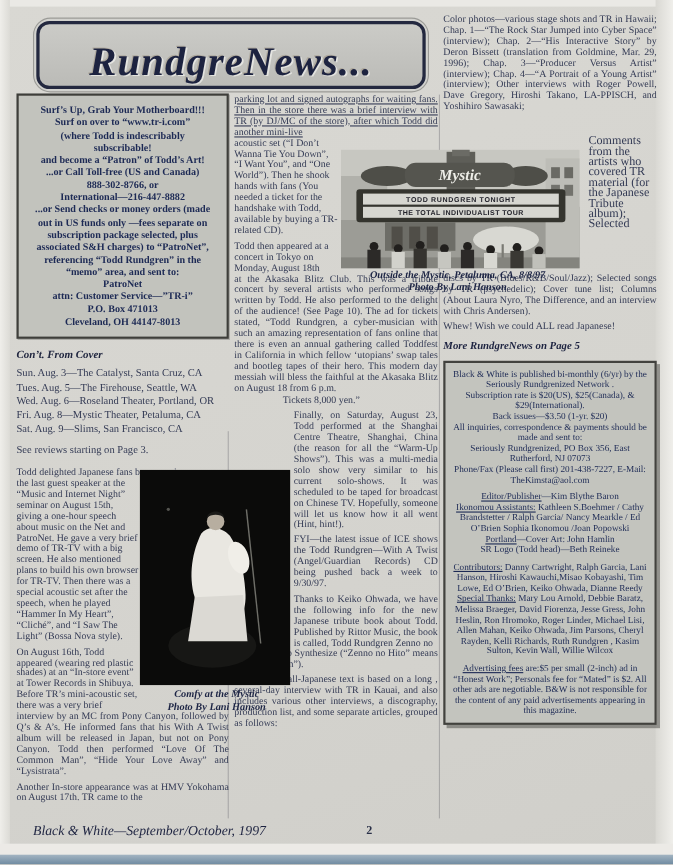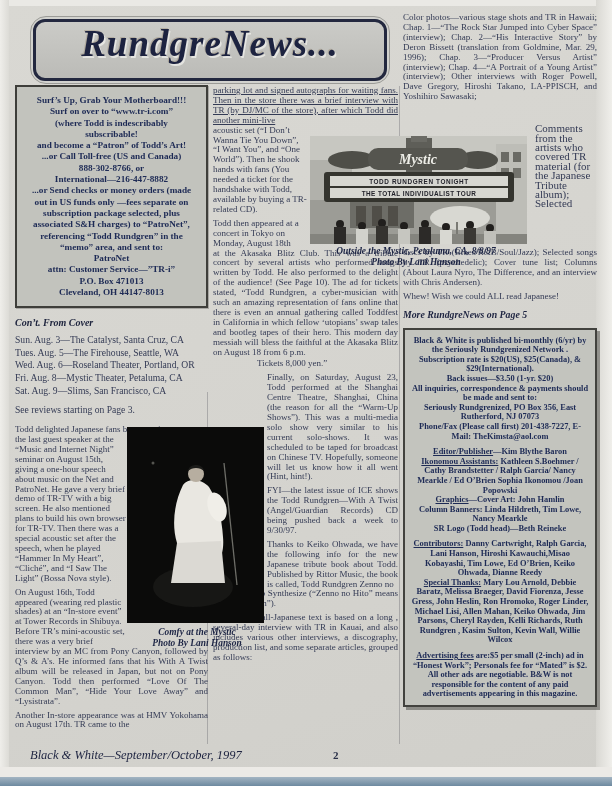--- a/index.html
+++ b/index.html
@@ -7,21 +7,21 @@
         overflow:hidden;font-family:"Liberation Serif",serif;color:#343b55;}
   
   .edge-left{position:absolute;left:0;top:0;width:9px;height:786px;background:linear-gradient(90deg,#efeeea,#dcdbd6);}
   .edge-top{position:absolute;left:0;top:0;width:612px;height:6px;background:#eae9e5;}
   .edge-right{position:absolute;right:0;top:0;width:16px;height:786px;background:linear-gradient(270deg,#f0efeb,#d9d8d3);}
   .edge-bottom-light{position:absolute;left:0;top:767px;width:612px;height:11px;background:#eceae6;}
   .edge-bottom-blue{position:absolute;left:0;top:777px;width:612px;height:9px;background:linear-gradient(180deg,#a3b4c2,#6e8aa0);}
   
   .masthead{position:absolute;left:30px;top:16px;width:354px;height:62px;border:1px solid #9b9b97;border-radius:16px;padding:2px;background:#d2d2ce;}
   .masthead-inner{width:100%;height:100%;box-sizing:border-box;border:3px solid #23283f;border-radius:12px;
-        background:linear-gradient(180deg,#cbcbc7,#bbbbb7);display:flex;align-items:flex-start;justify-content:center;}
+        background:linear-gradient(180deg,#cbcbc7,#bbbbb7);display:flex;align-items:flex-end;justify-content:center;}
   .masthead-title{font-size:37px;font-weight:bold;font-style:italic;color:#1d2340;letter-spacing:1px;white-space:nowrap;
         text-shadow:-1px -1px 0 rgba(120,95,60,.25),1.5px 1.5px 0 rgba(252,252,248,.6);}
   
   .rule{position:absolute;width:1px;background:rgba(62,62,72,.28);}
   .rule-a{left:207px;top:392px;height:352px;}
   .rule-b{left:399px;top:86px;height:658px;}
   
   .col{position:absolute;font-size:9px;line-height:9.9px;}
   .col p{margin:0 0 4px;text-align:justify;}
   .col1{left:15px;top:85px;width:193px;}
@@ -43,21 +43,21 @@
   .photo{position:absolute;}
   .photo-marquee{left:310px;top:136px;width:217px;height:108px;}
   .photo-comfy{left:127px;top:427px;width:137px;height:196px;}
   .caption{position:absolute;text-align:center;font-weight:bold;font-style:italic;font-size:9.4px;line-height:10.6px;color:#1c2444;}
   .cap-marquee{left:300px;top:246px;width:232px;}
   .cap-comfy{left:122px;top:627px;width:150px;}
   
   .whew{margin-top:4px !important;}
   .more{font-weight:bold;font-style:italic;font-size:9.8px;color:#1d2340;margin:8px 0 8px !important;text-align:left !important;}
   
-  .mast-box{border:2px solid #42423e;background:#c3c4be;padding:6px 6px;text-align:center;font-weight:bold;
+  .mast-box{border:2px solid #42423e;background:#c3c4be;padding:6px 6px;text-align:center;font-weight:normal;
         color:#1d2a55;font-size:8.4px;line-height:9.6px;box-shadow:3px 3px 0 rgba(55,55,52,.45);}
   .mast-box .blk{margin:0;}
   .mast-box .blk.gap{margin-top:6px;}
   .u{text-decoration:underline;}
   
   .footer-issue{position:absolute;left:30px;top:748px;font-weight:normal;font-style:italic;font-size:12.5px;color:#1d2340;}
   .footer-page{position:absolute;left:333px;top:749px;font-weight:bold;font-size:11px;color:#2a3048;}
 </style>
 </head>
 <body>
@@ -142,22 +142,21 @@
     <p class="more">More RundgreNews on Page 5</p>
     <div class="mast-box">
         <div class="blk">Black &amp; White is published bi-monthly (6/yr) by the Seriously Rundgrenized Network .</div>
         <div class="blk">Subscription rate is $20(US), $25(Canada), &amp; $29(International).</div>
         <div class="blk">Back issues—$3.50 (1-yr. $20)</div>
         <div class="blk">All inquiries, correspondence &amp; payments should be made and sent to:</div>
         <div class="blk">Seriously Rundgrenized, PO Box 356, East Rutherford, NJ 07073</div>
         <div class="blk">Phone/Fax (Please call first) 201-438-7227, E-Mail: TheKimsta@aol.com</div>
         <div class="blk gap"><span class="u">Editor/Publisher</span>—Kim Blythe Baron</div>
         <div class="blk"><span class="u">Ikonomou Assistants:</span> Kathleen S.Boehmer / Cathy Brandstetter / Ralph Garcia/ Nancy Mearkle / Ed O’Brien Sophia Ikonomou /Joan Popowski</div>
-        <div class="blk"><span class="u">Graphics</span>—Cover Art: John Hamlin</div>
-        <div class="blk">Column Banners: Linda Hildreth, Tim Lowe, Nancy Mearkle</div>
+        <div class="blk"><span class="u">Portland</span>—Cover Art: John Hamlin</div>
         <div class="blk">SR Logo (Todd head)—Beth Reineke</div>
         <div class="blk gap"><span class="u">Contributors:</span> Danny Cartwright, Ralph Garcia, Lani Hanson, Hiroshi Kawauchi,Misao Kobayashi, Tim Lowe, Ed O’Brien, Keiko Ohwada, Dianne Reedy</div>
         <div class="blk"><span class="u">Special Thanks:</span> Mary Lou Arnold, Debbie Baratz, Melissa Braeger, David Fiorenza, Jesse Gress, John Heslin, Ron Hromoko, Roger Linder, Michael Lisi, Allen Mahan, Keiko Ohwada, Jim Parsons, Cheryl Rayden, Kelli Richards, Ruth Rundgren , Kasim Sulton, Kevin Wall, Willie Wilcox</div>
         <div class="blk gap"><span class="u">Advertising fees</span> are:$5 per small (2-inch) ad in “Honest Work”; Personals fee for “Mated” is $2. All other ads are negotiable. B&amp;W is not responsible for the content of any paid advertisements appearing in this magazine.</div>
       </div>
   </div>
 
   <div class="photo photo-marquee">
     <svg width="217" height="108" viewBox="0 0 217 108" xmlns="http://www.w3.org/2000/svg">
       <rect x="0" y="0" width="217" height="108" fill="#c7c7c1"></rect>

